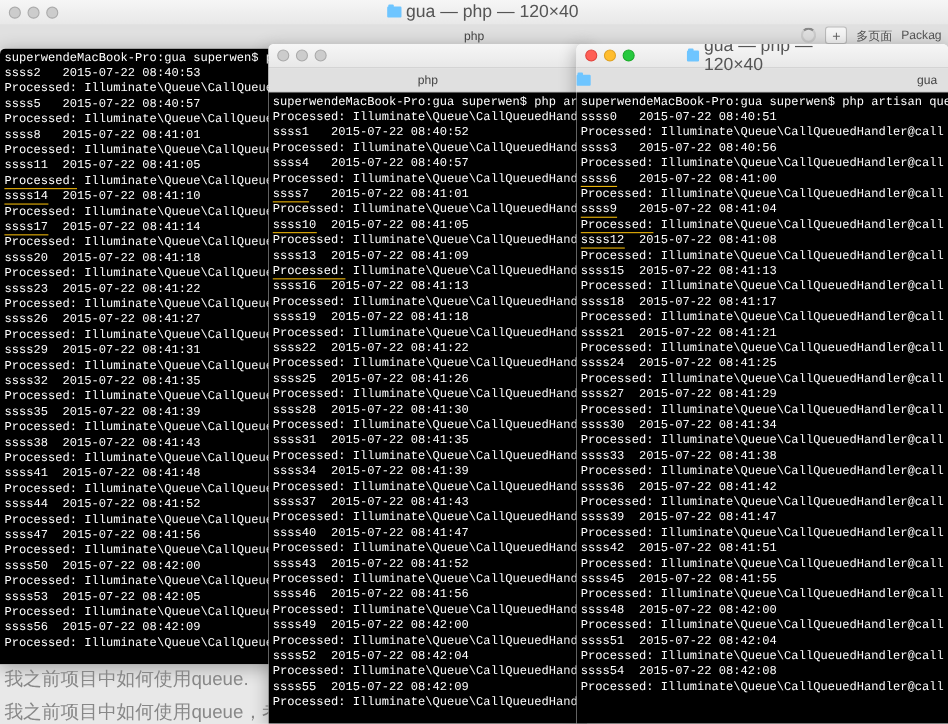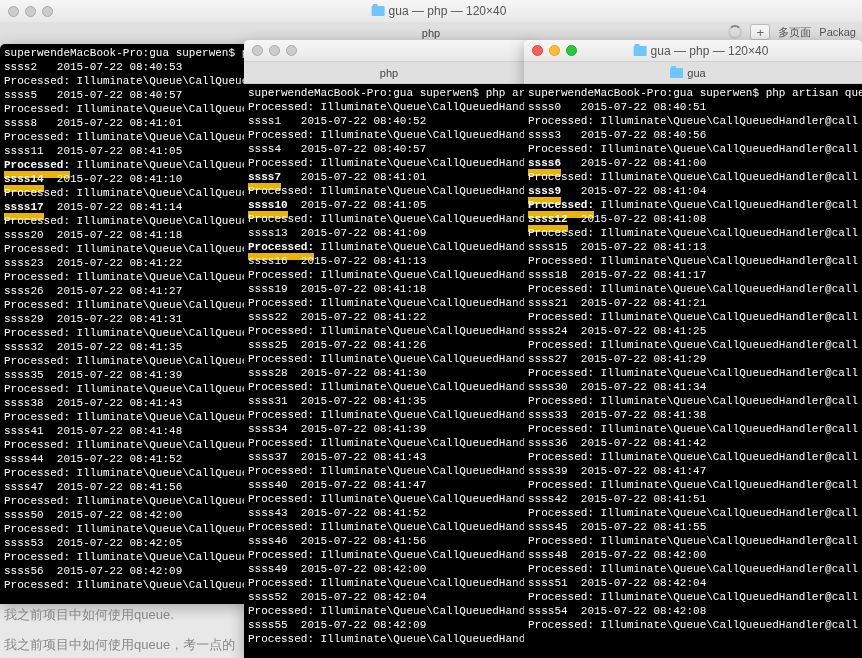--- a/index.html
+++ b/index.html
@@ -38,21 +38,21 @@
   border-radius: 50%;
 }
 .light.red { background: #ff5f56; border: 0.5px solid #e0443e; }
 .light.yellow { background: #ffbd2e; border: 0.5px solid #dea123; }
 .light.green { background: #27c93f; border: 0.5px solid #1aab29; }
 .light.gray { background: #ccc; border: 0.5px solid #aaa; }
 .title {
   position: absolute;
   left: 50%;
   transform: translateX(-50%);
-  font-size: 12px;
+  font-size: 16px;
   color: #555;
   font-family: -apple-system, "Helvetica Neue", sans-serif;
   display: flex;
   align-items: center;
   gap: 4px;
   padding-left: 16px;
 }
 .folder-icon {
   width: 13px;
   height: 10px;
@@ -84,22 +84,21 @@
 .terminal-body {
   background: #000;
   color: #fff;
   padding: 2px 4px;
   font-size: 11px;
   line-height: 14px;
   white-space: pre;
   overflow: hidden;
 }
 .underline-red {
-  border-bottom: 7px solid #eab308;
-  font-weight: bold;
+  border-bottom: 1px solid #eab308;
 }
 .top-titlebar {
   position: absolute;
   top: 0; left: 0; right: 0;
   height: 22px;
   background: linear-gradient(#f6f6f6, #e8e8e8);
   display: flex;
   align-items: center;
   padding: 0 8px;
 }
@@ -139,21 +138,21 @@
   color: #666;
 }
 .spinner {
   width: 14px; height: 14px;
   border: 2px solid #ccc;
   border-top-color: #888;
   border-radius: 50%;
 }
 .chinese-text {
   position: absolute;
-  font-size: 13px;
+  font-size: 17px;
   color: #888;
   font-family: -apple-system, sans-serif;
 }
 </style>
 </head>
 <body>
 
 <div class="top-titlebar">
   <div class="traffic-lights">
     <div class="light gray"></div>
@@ -202,18 +201,18 @@
     <div class="traffic-lights">
       <div class="light red"></div>
       <div class="light yellow"></div>
       <div class="light green"></div>
     </div>
     <div class="title">
       <span class="folder-icon"></span>
       <span>gua — php — 120×40</span>
     </div>
   </div>
-  <div class="tabbar" style="justify-content:center; padding-right:10px;">
+  <div class="tabbar" style="justify-content:space-between; padding-right:10px;">
     <span class="folder-icon" style="margin-right:4px;"></span>
     <span>gua</span>
   </div>
   <div class="terminal-body" id="body3" style="height:calc(100% - 44px);"><div>superwendeMacBook-Pro:gua superwen$ php artisan queue:l</div><div>ssss0   2015-07-22 08:40:51</div><div>Processed: Illuminate\Queue\CallQueuedHandler@call</div><div>ssss3   2015-07-22 08:40:56</div><div>Processed: Illuminate\Queue\CallQueuedHandler@call</div><div><span class="underline-red">ssss6</span>   2015-07-22 08:41:00</div><div>Processed: Illuminate\Queue\CallQueuedHandler@call</div><div><span class="underline-red">ssss9</span>   2015-07-22 08:41:04</div><div><span class="underline-red">Processed:</span> Illuminate\Queue\CallQueuedHandler@call</div><div><span class="underline-red">ssss12</span>  2015-07-22 08:41:08</div><div>Processed: Illuminate\Queue\CallQueuedHandler@call</div><div>ssss15  2015-07-22 08:41:13</div><div>Processed: Illuminate\Queue\CallQueuedHandler@call</div><div>ssss18  2015-07-22 08:41:17</div><div>Processed: Illuminate\Queue\CallQueuedHandler@call</div><div>ssss21  2015-07-22 08:41:21</div><div>Processed: Illuminate\Queue\CallQueuedHandler@call</div><div>ssss24  2015-07-22 08:41:25</div><div>Processed: Illuminate\Queue\CallQueuedHandler@call</div><div>ssss27  2015-07-22 08:41:29</div><div>Processed: Illuminate\Queue\CallQueuedHandler@call</div><div>ssss30  2015-07-22 08:41:34</div><div>Processed: Illuminate\Queue\CallQueuedHandler@call</div><div>ssss33  2015-07-22 08:41:38</div><div>Processed: Illuminate\Queue\CallQueuedHandler@call</div><div>ssss36  2015-07-22 08:41:42</div><div>Processed: Illuminate\Queue\CallQueuedHandler@call</div><div>ssss39  2015-07-22 08:41:47</div><div>Processed: Illuminate\Queue\CallQueuedHandler@call</div><div>ssss42  2015-07-22 08:41:51</div><div>Processed: Illuminate\Queue\CallQueuedHandler@call</div><div>ssss45  2015-07-22 08:41:55</div><div>Processed: Illuminate\Queue\CallQueuedHandler@call</div><div>ssss48  2015-07-22 08:42:00</div><div>Processed: Illuminate\Queue\CallQueuedHandler@call</div><div>ssss51  2015-07-22 08:42:04</div><div>Processed: Illuminate\Queue\CallQueuedHandler@call</div><div>ssss54  2015-07-22 08:42:08</div><div>Processed: Illuminate\Queue\CallQueuedHandler@call</div></div>
 </div>
 
 </body></html>

